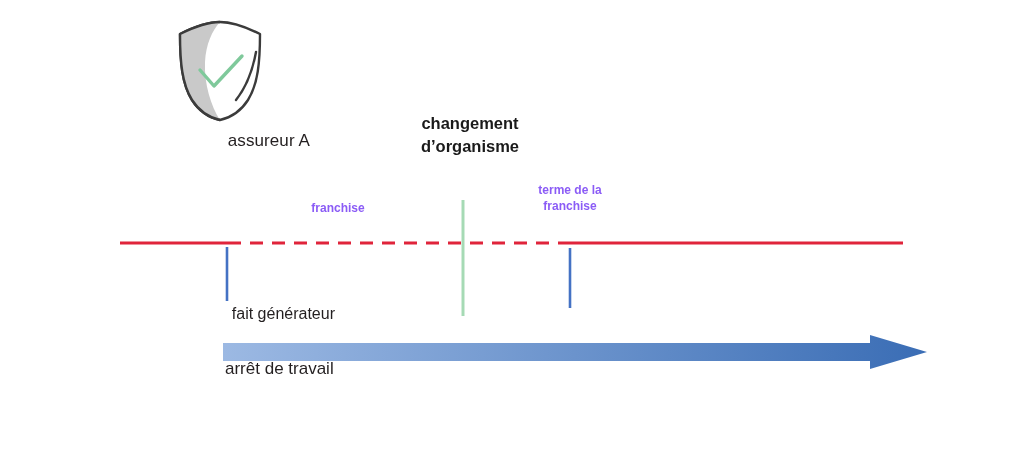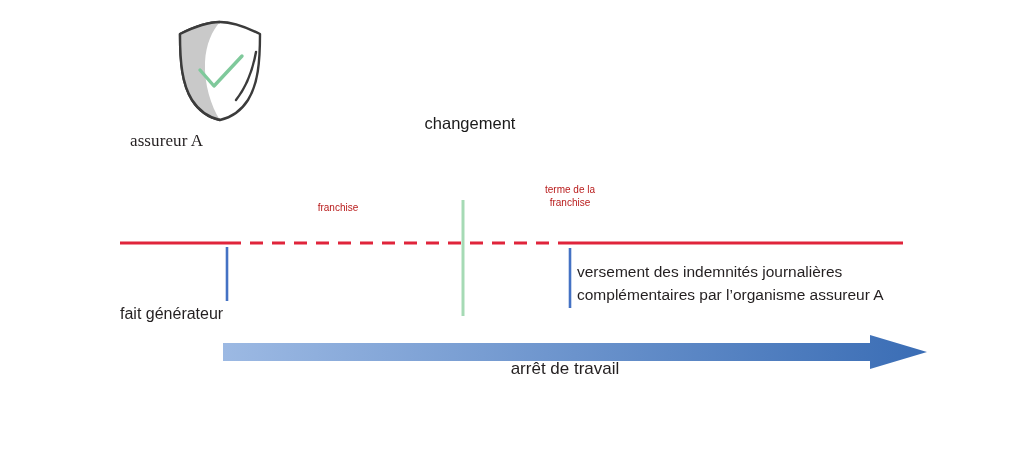--- a/index.html
+++ b/index.html
@@ -18,21 +18,21 @@
   }
   .stage {
     position: absolute;
     left: 0;
     top: 0;
     width: 1024px;
     height: 455px;
   }
 
   
-  .insurer { position: absolute; width: 180px; text-align: left; font-family: Liberation Serif, serif; }
+  .insurer { position: absolute; width: 180px; text-align: right; }
   .insurer .shield-wrap {
     width: 100px;
     height: 105px;
     margin: 0 auto;
   }
   .insurer .insurer-label {
     margin-top: 8px;
     font-size: 17px;
     letter-spacing: .1px;
     color: #231f20;
@@ -41,47 +41,48 @@
   #insurer-a { left: 130px; top: 18px; }
   #insurer-b { left: 608px; top: 14px; }
 
   
   #change-caption {
     position: absolute;
     left: 380px;
     top: 112px;
     width: 180px;
     text-align: center;
-    font-weight: normal;
+    font-weight: bold;
     font-size: 16.5px;
     line-height: 1.38;
     color: #1a1a1a;
   }
 
   
   #timeline-layer { position: absolute; left: 0; top: 0; width: 1024px; height: 455px; }
 
   
   .red-label {
     position: absolute;
-    color: #b91c1c;
-    font-size: 10px;
+    color: #8b5cf6;
+    font-size: 12px;
     line-height: 1.32;
     text-align: center;
+    font-weight: bold;
   }
   #label-franchise { left: 268px; top: 201px; width: 140px; }
   #label-terme { left: 505px; top: 183px; width: 130px; }
 
   
   #label-fait {
     position: absolute;
     left: 120px;
     top: 305px;
     width: 215px;
-    text-align: left;
+    text-align: right;
     font-size: 16px;
     color: #231f20;
     white-space: nowrap;
   }
   #label-indemnites {
     position: absolute;
     left: 577px;
     top: 261px;
     font-size: 15.5px;
     line-height: 1.47;
@@ -89,21 +90,21 @@
     white-space: nowrap;
   }
 
   
   #arrow-wrap { position: absolute; left: 215px; top: 335px; width: 720px; height: 34px; }
   #label-arret {
     position: absolute;
     left: 225px;
     top: 359px;
     width: 680px;
-    text-align: center;
+    text-align: left;
     font-size: 17px;
     color: #231f20;
   }
 </style>
 </head>
 <body>
 
 <div class="stage">
 
   <div class="insurer" id="insurer-a">
@@ -117,20 +118,21 @@
         <path d="M66 82 C74 72 82 56 86 34" fill="none" stroke="#3b3b3b" stroke-width="2.4" stroke-linecap="round"></path>
         <path d="M30 52 L44 68 L72 38" fill="none" stroke="#7fc99b" stroke-width="3.4" stroke-linecap="round" stroke-linejoin="round"></path>
       </svg>
     </div>
     <div class="insurer-label">assureur A</div>
   </div>
 
 
   <div id="change-caption">
     <div>changement</div>
+    <div>d’organisme</div>
   </div>
 
   <svg id="timeline-layer" width="1024" height="455">
 
     <line x1="120" y1="243" x2="228" y2="243" stroke="#e0243b" stroke-width="3.2"></line>
 
     <line x1="228" y1="243" x2="570" y2="243" stroke="#e0243b" stroke-width="3.2" stroke-dasharray="13 9"></line>
 
     <line x1="570" y1="243" x2="903" y2="243" stroke="#e0243b" stroke-width="3.2"></line>
 
@@ -143,24 +145,20 @@
 
   <div class="red-label" id="label-franchise">franchise</div>
 
   <div class="red-label" id="label-terme">
     <div>terme de la</div>
     <div>franchise</div>
   </div>
 
   <div id="label-fait">fait générateur</div>
 
-  <div id="label-indemnites">
-    <div>versement des indemnités journalières</div>
-    <div>complémentaires par l’organisme assureur A</div>
-  </div>
 
   <div id="arrow-wrap">
     <svg width="720" height="34" viewBox="0 0 720 34" aria-hidden="true">
       <defs>
         <linearGradient id="arrowGrad" x1="0" y1="0" x2="1" y2="0">
           <stop offset="0%" stop-color="#9cb9e3"></stop>
           <stop offset="100%" stop-color="#3a6db5"></stop>
         </linearGradient>
       </defs>
       <path d="M8 8 L655 8 L655 0 L712 17 L655 34 L655 26 L8 26 Z" fill="url(#arrowGrad)"></path>

